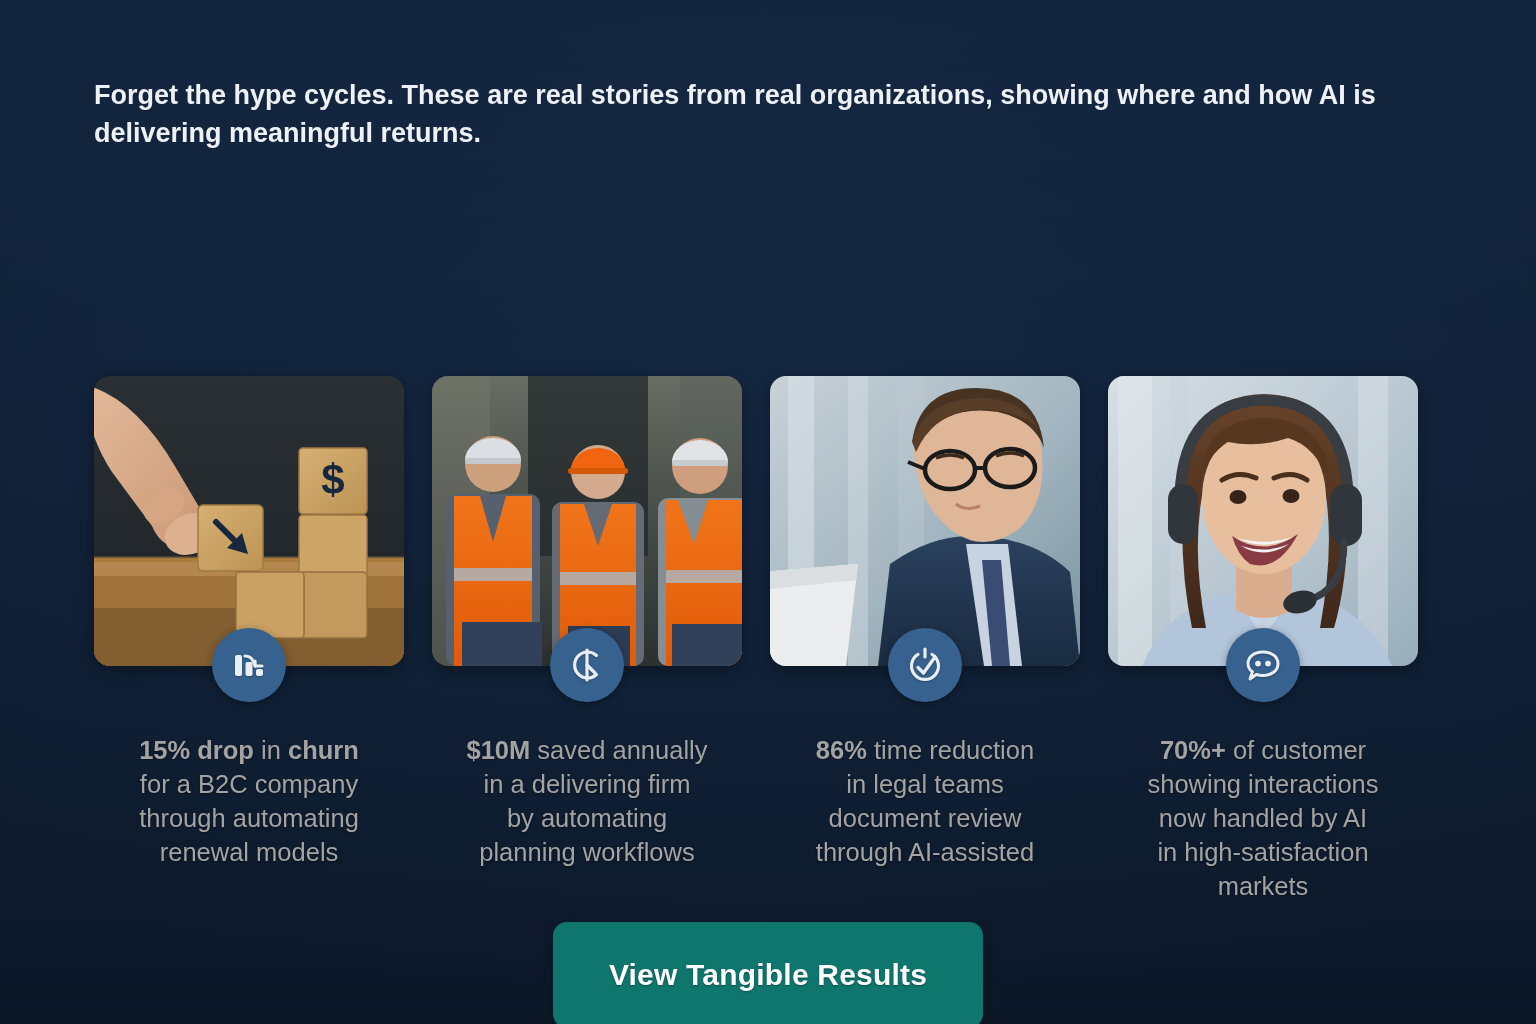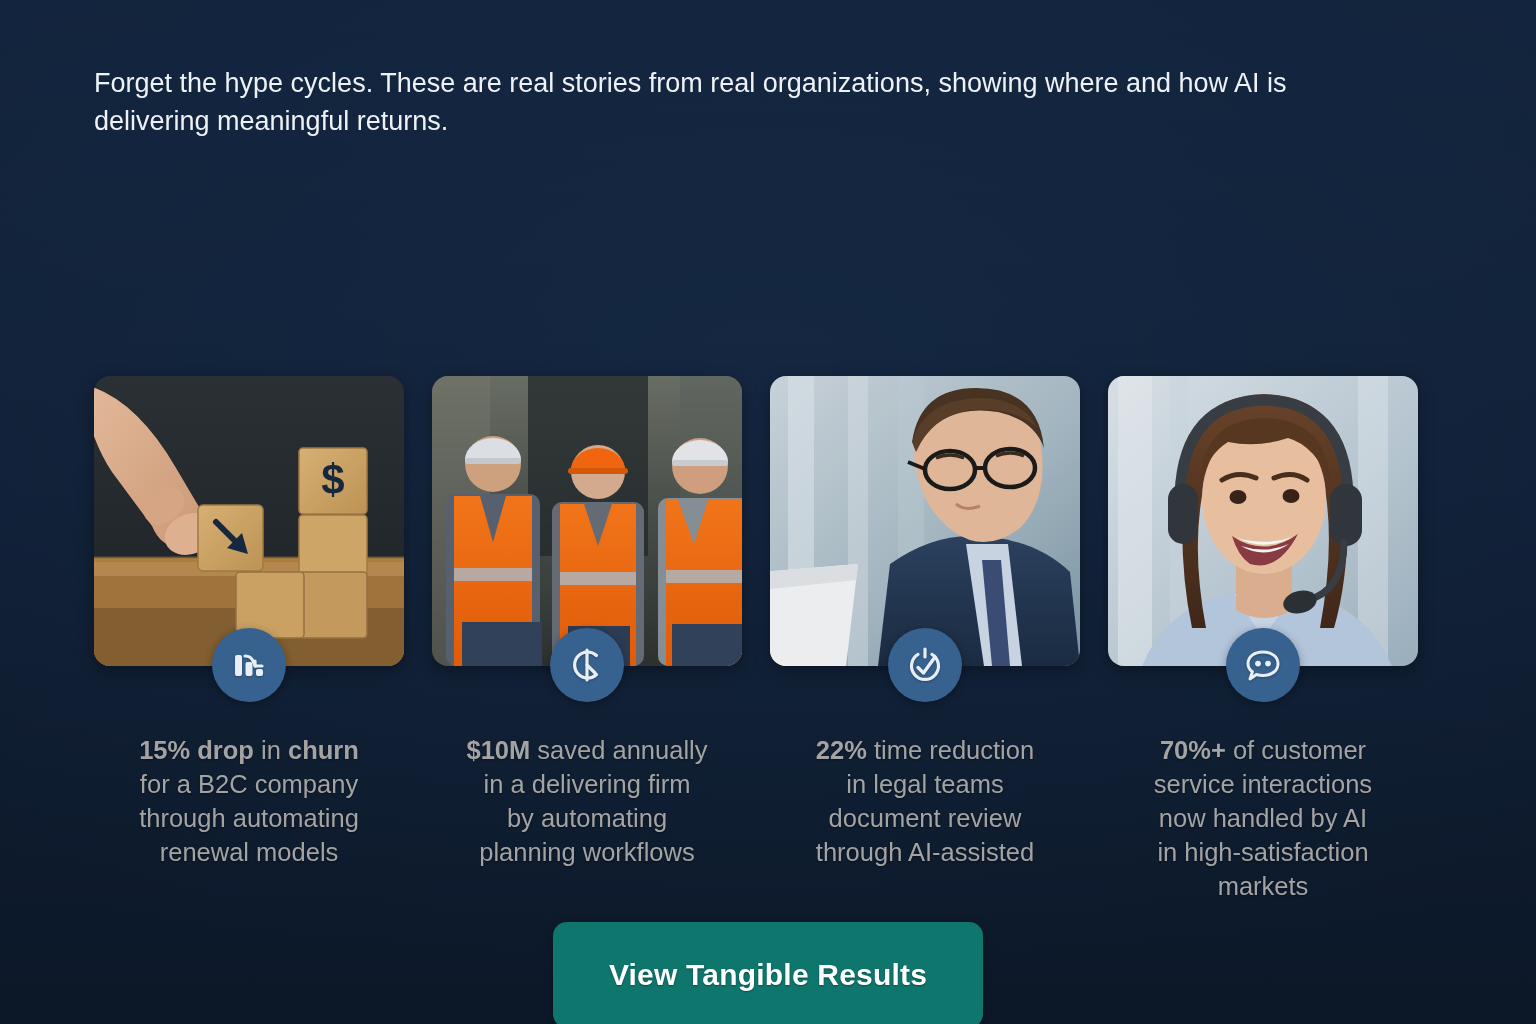--- a/index.html
+++ b/index.html
@@ -45,26 +45,26 @@
     line-height: 1.06;
     font-weight: 700;
     color: #ffffff;
     letter-spacing: -0.5px;
     font-stretch: condensed;
     max-width: 1360px;
     text-shadow: 0 1px 2px rgba(0,0,0,0.35);
   }
 
   .subtitle {
-    margin-top: 16px;
+    margin-top: 28px;
     font-size: 27px;
     line-height: 1.42;
     color: #eef2f7;
     max-width: 1300px;
-    font-weight: 400;
+    font-weight: 700;
   }
 
   
   .cards {
     position: absolute;
     left: 94px;
     top: 376px;
     width: 1352px;
     display: flex;
     gap: 28px;
@@ -341,21 +341,21 @@
         </div>
         <div class="badge">
           <svg viewBox="0 0 40 40" aria-hidden="true">
             <path d="M27 9.4 A13.5 13.5 0 1 1 13 9.4" stroke="#e8eef5" stroke-width="3.2" fill="none" stroke-linecap="round"></path>
             <path d="M20 4 L20 12" stroke="#e8eef5" stroke-width="3.2" fill="none" stroke-linecap="round"></path>
             <path d="M13 22.5 L18.5 28 L30 12" stroke="#e8eef5" stroke-width="3.4" fill="none" stroke-linecap="round" stroke-linejoin="round"></path>
           </svg>
         </div>
       </div>
       <div class="caption">
-        <div><b>22%</b><span> time reduction</span></div>
+        <div><b>86%</b><span> time reduction</span></div>
         <div>in legal teams</div>
         <div>document review</div>
         <div>through AI-assisted</div>
       </div>
     </div>
 
     <div class="card">
       <div class="thumb-wrap">
         <div class="thumb">
           <svg viewBox="0 0 310 290" preserveAspectRatio="xMidYMid slice" aria-hidden="true">
@@ -406,21 +406,21 @@
         <div class="badge">
           <svg viewBox="0 0 40 40" aria-hidden="true">
             <path d="M20 7 C29.4 7 35 12.2 35 18.7 C35 25.2 29.4 30.4 20 30.4 C17.6 30.4 15.4 30.1 13.4 29.5 L7 34 L9.4 26.8 C6.6 24.7 5 21.9 5 18.7 C5 12.2 10.6 7 20 7 Z" stroke="#e8eef5" stroke-width="3" fill="none" stroke-linejoin="round"></path>
             <circle cx="15" cy="18.6" r="2.9" fill="#e8eef5"></circle>
             <circle cx="25" cy="18.6" r="2.9" fill="#e8eef5"></circle>
           </svg>
         </div>
       </div>
       <div class="caption">
         <div><b>70%+</b><span> of customer</span></div>
-        <div>service interactions</div>
+        <div>showing interactions</div>
         <div>now handled by AI</div>
         <div>in high-satisfaction</div>
         <div>markets</div>
       </div>
     </div>
 
   </div>
 
   <div class="cta-row">
     <button class="cta">View Tangible Results</button>

